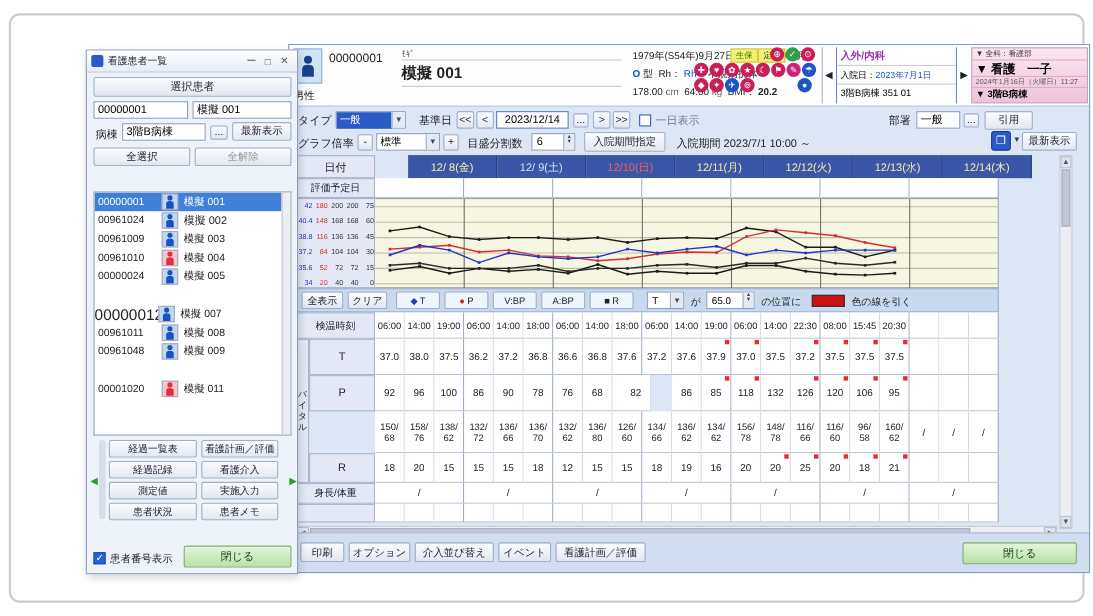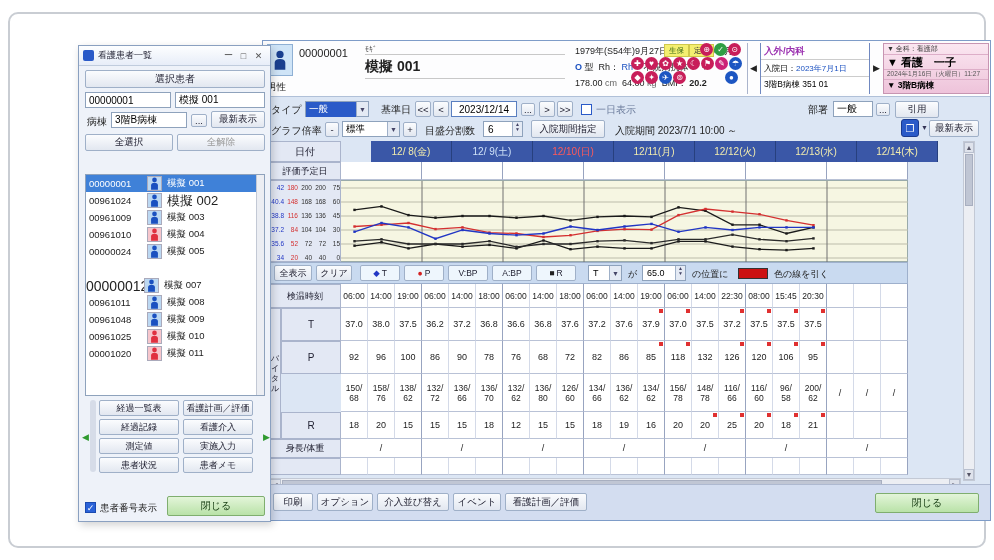--- a/index.html
+++ b/index.html
@@ -420,21 +420,21 @@
         <div class="tl" style="left: 18px; top: 300px; width: 60px; height: 33px; font-size: 10px;">P</div>
         <div class="tc" style="left: 78px; top: 300px; width: 27px; height: 33px; border-right-color: rgb(212, 218, 232);">92</div>
         <div class="tc" style="left: 105px; top: 300px; width: 27px; height: 33px; border-right-color: rgb(212, 218, 232);">96</div>
         <div class="tc" style="left: 132px; top: 300px; width: 27px; height: 33px; border-right-color: rgb(152, 164, 192);">100</div>
         <div class="tc" style="left: 159px; top: 300px; width: 27px; height: 33px; border-right-color: rgb(212, 218, 232);">86</div>
         <div class="tc" style="left: 186px; top: 300px; width: 27px; height: 33px; border-right-color: rgb(212, 218, 232);">90</div>
         <div class="tc" style="left: 213px; top: 300px; width: 27px; height: 33px; border-right-color: rgb(152, 164, 192);">78</div>
         <div class="tc" style="left: 240px; top: 300px; width: 27px; height: 33px; border-right-color: rgb(212, 218, 232);">76</div>
         <div class="tc" style="left: 267px; top: 300px; width: 27px; height: 33px; border-right-color: rgb(212, 218, 232);">68</div>
         <div class="tc" style="left: 294px; top: 300px; width: 27px; height: 33px; border-right-color: rgb(152, 164, 192);">72</div>
-        <div class="tc" style="left: 321px; top: 300px; width: 27px; height: 33px; border-right-color: rgb(212, 218, 232);">82</div>
+        <div class="tc" style="left: 302px; top: 300px; width: 27px; height: 33px; border-right-color: rgb(212, 218, 232);">82</div>
         <div class="tc" style="left: 348px; top: 300px; width: 27px; height: 33px; border-right-color: rgb(212, 218, 232);">86</div>
         <div class="tc" style="left: 375px; top: 300px; width: 27px; height: 33px; border-right-color: rgb(152, 164, 192);">85<div class="mark"></div></div>
         <div class="tc" style="left: 402px; top: 300px; width: 27px; height: 33px; border-right-color: rgb(212, 218, 232);">118<div class="mark"></div></div>
         <div class="tc" style="left: 429px; top: 300px; width: 27px; height: 33px; border-right-color: rgb(212, 218, 232);">132</div>
         <div class="tc" style="left: 456px; top: 300px; width: 27px; height: 33px; border-right-color: rgb(152, 164, 192);">126<div class="mark"></div></div>
         <div class="tc" style="left: 483px; top: 300px; width: 27px; height: 33px; border-right-color: rgb(212, 218, 232);">120<div class="mark"></div></div>
         <div class="tc" style="left: 510px; top: 300px; width: 27px; height: 33px; border-right-color: rgb(212, 218, 232);">106<div class="mark"></div></div>
         <div class="tc" style="left: 537px; top: 300px; width: 27px; height: 33px; border-right-color: rgb(152, 164, 192);">95<div class="mark"></div></div>
         <div class="tc" style="left: 564px; top: 300px; width: 27px; height: 33px; border-right-color: rgb(212, 218, 232);"></div>
         <div class="tc" style="left: 591px; top: 300px; width: 27px; height: 33px; border-right-color: rgb(212, 218, 232);"></div>
@@ -501,21 +501,21 @@
         </div>
         <div class="tc" style="left: 483px; top: 333px; width: 27px; height: 38px; border-right-color: rgb(212, 218, 232); flex-direction: column; font-size: 8.5px; line-height: 10px;">
           <span>116/</span>
           <span>60</span>
         </div>
         <div class="tc" style="left: 510px; top: 333px; width: 27px; height: 38px; border-right-color: rgb(212, 218, 232); flex-direction: column; font-size: 8.5px; line-height: 10px;">
           <span>96/</span>
           <span>58</span>
         </div>
         <div class="tc" style="left: 537px; top: 333px; width: 27px; height: 38px; border-right-color: rgb(152, 164, 192); flex-direction: column; font-size: 8.5px; line-height: 10px;">
-          <span>200/</span>
+          <span>160/</span>
           <span>62</span>
         </div>
         <div class="tc" style="left: 564px; top: 333px; width: 27px; height: 38px; border-right-color: rgb(212, 218, 232);">/</div>
         <div class="tc" style="left: 591px; top: 333px; width: 27px; height: 38px; border-right-color: rgb(212, 218, 232);">/</div>
         <div class="tc" style="left: 618px; top: 333px; width: 27px; height: 38px; border-right-color: rgb(152, 164, 192);">/</div>
         <div class="tl" style="left: 18px; top: 371px; width: 60px; height: 27px; font-size: 10px;">R</div>
         <div class="tc" style="left: 78px; top: 371px; width: 27px; height: 27px; border-right-color: rgb(212, 218, 232);">18</div>
         <div class="tc" style="left: 105px; top: 371px; width: 27px; height: 27px; border-right-color: rgb(212, 218, 232);">20</div>
         <div class="tc" style="left: 132px; top: 371px; width: 27px; height: 27px; border-right-color: rgb(152, 164, 192);">15</div>
         <div class="tc" style="left: 159px; top: 371px; width: 27px; height: 27px; border-right-color: rgb(212, 218, 232);">15</div>
@@ -627,21 +627,21 @@
         <div class="prow" style="top: 17px;">
           <div style="position: static; width: 56px; padding-left: 3px; font-size: 9.5px;">00961024</div>
           <div class="sexicon" style="position: static; background: rgb(188, 216, 242);">
             <svg width="9" height="13" viewBox="0 0 10 14">
               <g fill="#1a50c0">
                 <circle cx="5" cy="3" r="2.6"></circle>
                 <path d="M1.2 14 L1.2 9 Q1.2 6.2 5 6.2 Q8.8 6.2 8.8 9 L8.8 14 Z"></path>
               </g>
             </svg>
           </div>
-          <div style="position: static; font-size: 13px;">模擬 002</div>
+          <div style="position: static; font-size: 10px;">模擬 002</div>
         </div>
         <div class="prow" style="top: 34px;">
           <div style="position: static; width: 56px; padding-left: 3px; font-size: 9.5px;">00961009</div>
           <div class="sexicon" style="position: static; background: rgb(188, 216, 242);">
             <svg width="9" height="13" viewBox="0 0 10 14">
               <g fill="#1a50c0">
                 <circle cx="5" cy="3" r="2.6"></circle>
                 <path d="M1.2 14 L1.2 9 Q1.2 6.2 5 6.2 Q8.8 6.2 8.8 9 L8.8 14 Z"></path>
               </g>
             </svg>
@@ -700,32 +700,20 @@
           <div style="position: static; width: 56px; padding-left: 3px; font-size: 9.5px;">00961048</div>
           <div class="sexicon" style="position: static; background: rgb(188, 216, 242);">
             <svg width="9" height="13" viewBox="0 0 10 14">
               <g fill="#1a50c0">
                 <circle cx="5" cy="3" r="2.6"></circle>
                 <path d="M1.2 14 L1.2 9 Q1.2 6.2 5 6.2 Q8.8 6.2 8.8 9 L8.8 14 Z"></path>
               </g>
             </svg>
           </div>
           <div style="position: static; font-size: 9.5px;">模擬 009</div>
-        </div>
-        <div class="prow" style="top: 153px;">
-          <div style="position: static; width: 56px; padding-left: 3px; font-size: 9.5px;">00961025</div>
-          <div class="sexicon" style="position: static; background: rgb(246, 198, 204);">
-            <svg width="9" height="13" viewBox="0 0 10 14">
-              <g fill="#e03040">
-                <circle cx="5" cy="3" r="2.6"></circle>
-                <path d="M1.2 14 L1.2 9 Q1.2 6.2 5 6.2 Q8.8 6.2 8.8 9 L8.8 14 Z"></path>
-              </g>
-            </svg>
-          </div>
-          <div style="position: static; font-size: 9.5px;">模擬 010</div>
         </div>
         <div class="prow" style="top: 170px;">
           <div style="position: static; width: 56px; padding-left: 3px; font-size: 9.5px;">00001020</div>
           <div class="sexicon" style="position: static; background: rgb(246, 198, 204);">
             <svg width="9" height="13" viewBox="0 0 10 14">
               <g fill="#e03040">
                 <circle cx="5" cy="3" r="2.6"></circle>
                 <path d="M1.2 14 L1.2 9 Q1.2 6.2 5 6.2 Q8.8 6.2 8.8 9 L8.8 14 Z"></path>
               </g>
             </svg>

